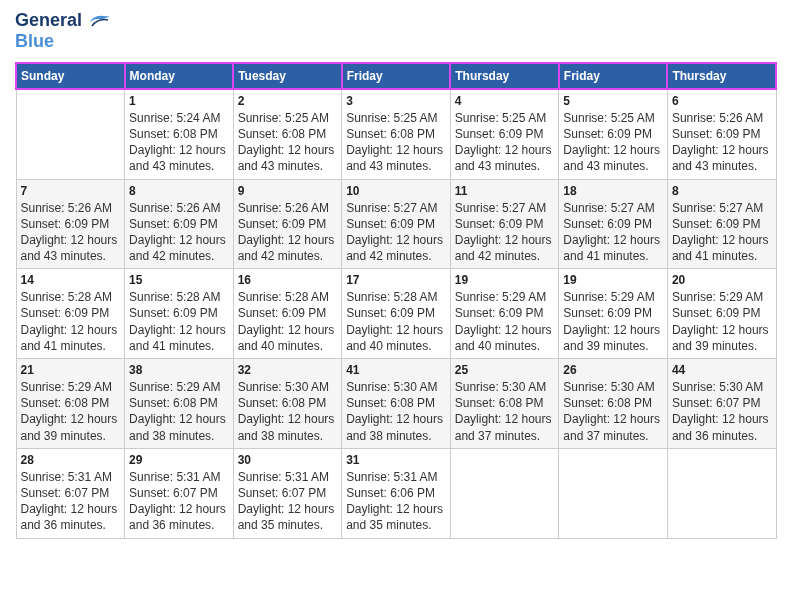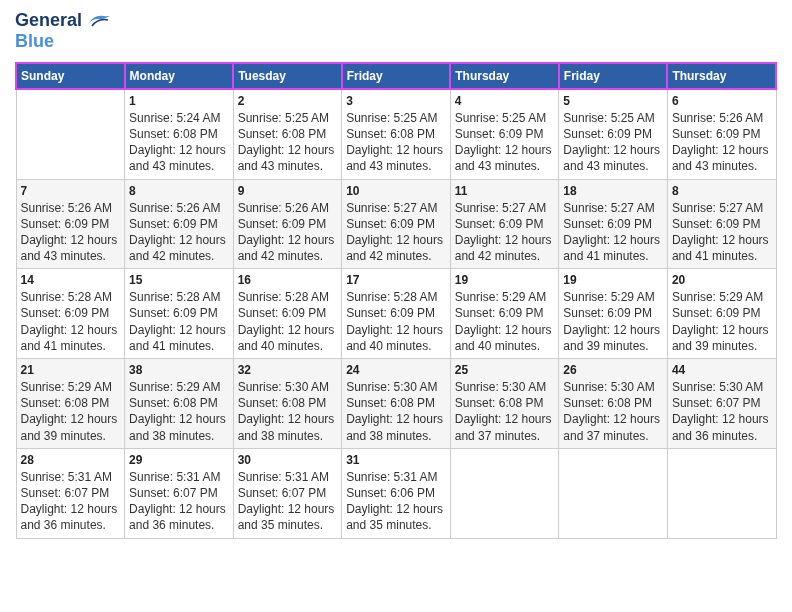--- a/index.html
+++ b/index.html
@@ -147,21 +147,21 @@
         <td><span class="day-num">16</span><span class="cell-text">Sunrise: 5:28 AM<br>Sunset: 6:09 PM<br>Daylight: 12 hours and 40 minutes.</span></td>
         <td><span class="day-num">17</span><span class="cell-text">Sunrise: 5:28 AM<br>Sunset: 6:09 PM<br>Daylight: 12 hours and 40 minutes.</span></td>
         <td><span class="day-num">19</span><span class="cell-text">Sunrise: 5:29 AM<br>Sunset: 6:09 PM<br>Daylight: 12 hours and 40 minutes.</span></td>
         <td><span class="day-num">19</span><span class="cell-text">Sunrise: 5:29 AM<br>Sunset: 6:09 PM<br>Daylight: 12 hours and 39 minutes.</span></td>
         <td><span class="day-num">20</span><span class="cell-text">Sunrise: 5:29 AM<br>Sunset: 6:09 PM<br>Daylight: 12 hours and 39 minutes.</span></td>
       </tr>
       <tr>
         <td><span class="day-num">21</span><span class="cell-text">Sunrise: 5:29 AM<br>Sunset: 6:08 PM<br>Daylight: 12 hours and 39 minutes.</span></td>
         <td><span class="day-num">38</span><span class="cell-text">Sunrise: 5:29 AM<br>Sunset: 6:08 PM<br>Daylight: 12 hours and 38 minutes.</span></td>
         <td><span class="day-num">32</span><span class="cell-text">Sunrise: 5:30 AM<br>Sunset: 6:08 PM<br>Daylight: 12 hours and 38 minutes.</span></td>
-        <td><span class="day-num">24</span><span class="cell-text">Sunrise: 5:30 AM<br>Sunset: 6:08 PM<br>Daylight: 12 hours and 38 minutes.</span></td>
+        <td><span class="day-num">41</span><span class="cell-text">Sunrise: 5:30 AM<br>Sunset: 6:08 PM<br>Daylight: 12 hours and 38 minutes.</span></td>
         <td><span class="day-num">25</span><span class="cell-text">Sunrise: 5:30 AM<br>Sunset: 6:08 PM<br>Daylight: 12 hours and 37 minutes.</span></td>
         <td><span class="day-num">26</span><span class="cell-text">Sunrise: 5:30 AM<br>Sunset: 6:08 PM<br>Daylight: 12 hours and 37 minutes.</span></td>
         <td><span class="day-num">44</span><span class="cell-text">Sunrise: 5:30 AM<br>Sunset: 6:07 PM<br>Daylight: 12 hours and 36 minutes.</span></td>
       </tr>
       <tr>
         <td><span class="day-num">28</span><span class="cell-text">Sunrise: 5:31 AM<br>Sunset: 6:07 PM<br>Daylight: 12 hours and 36 minutes.</span></td>
         <td><span class="day-num">29</span><span class="cell-text">Sunrise: 5:31 AM<br>Sunset: 6:07 PM<br>Daylight: 12 hours and 36 minutes.</span></td>
         <td><span class="day-num">30</span><span class="cell-text">Sunrise: 5:31 AM<br>Sunset: 6:07 PM<br>Daylight: 12 hours and 35 minutes.</span></td>
         <td><span class="day-num">31</span><span class="cell-text">Sunrise: 5:31 AM<br>Sunset: 6:06 PM<br>Daylight: 12 hours and 35 minutes.</span></td>
         <td class="empty-cell"></td>

